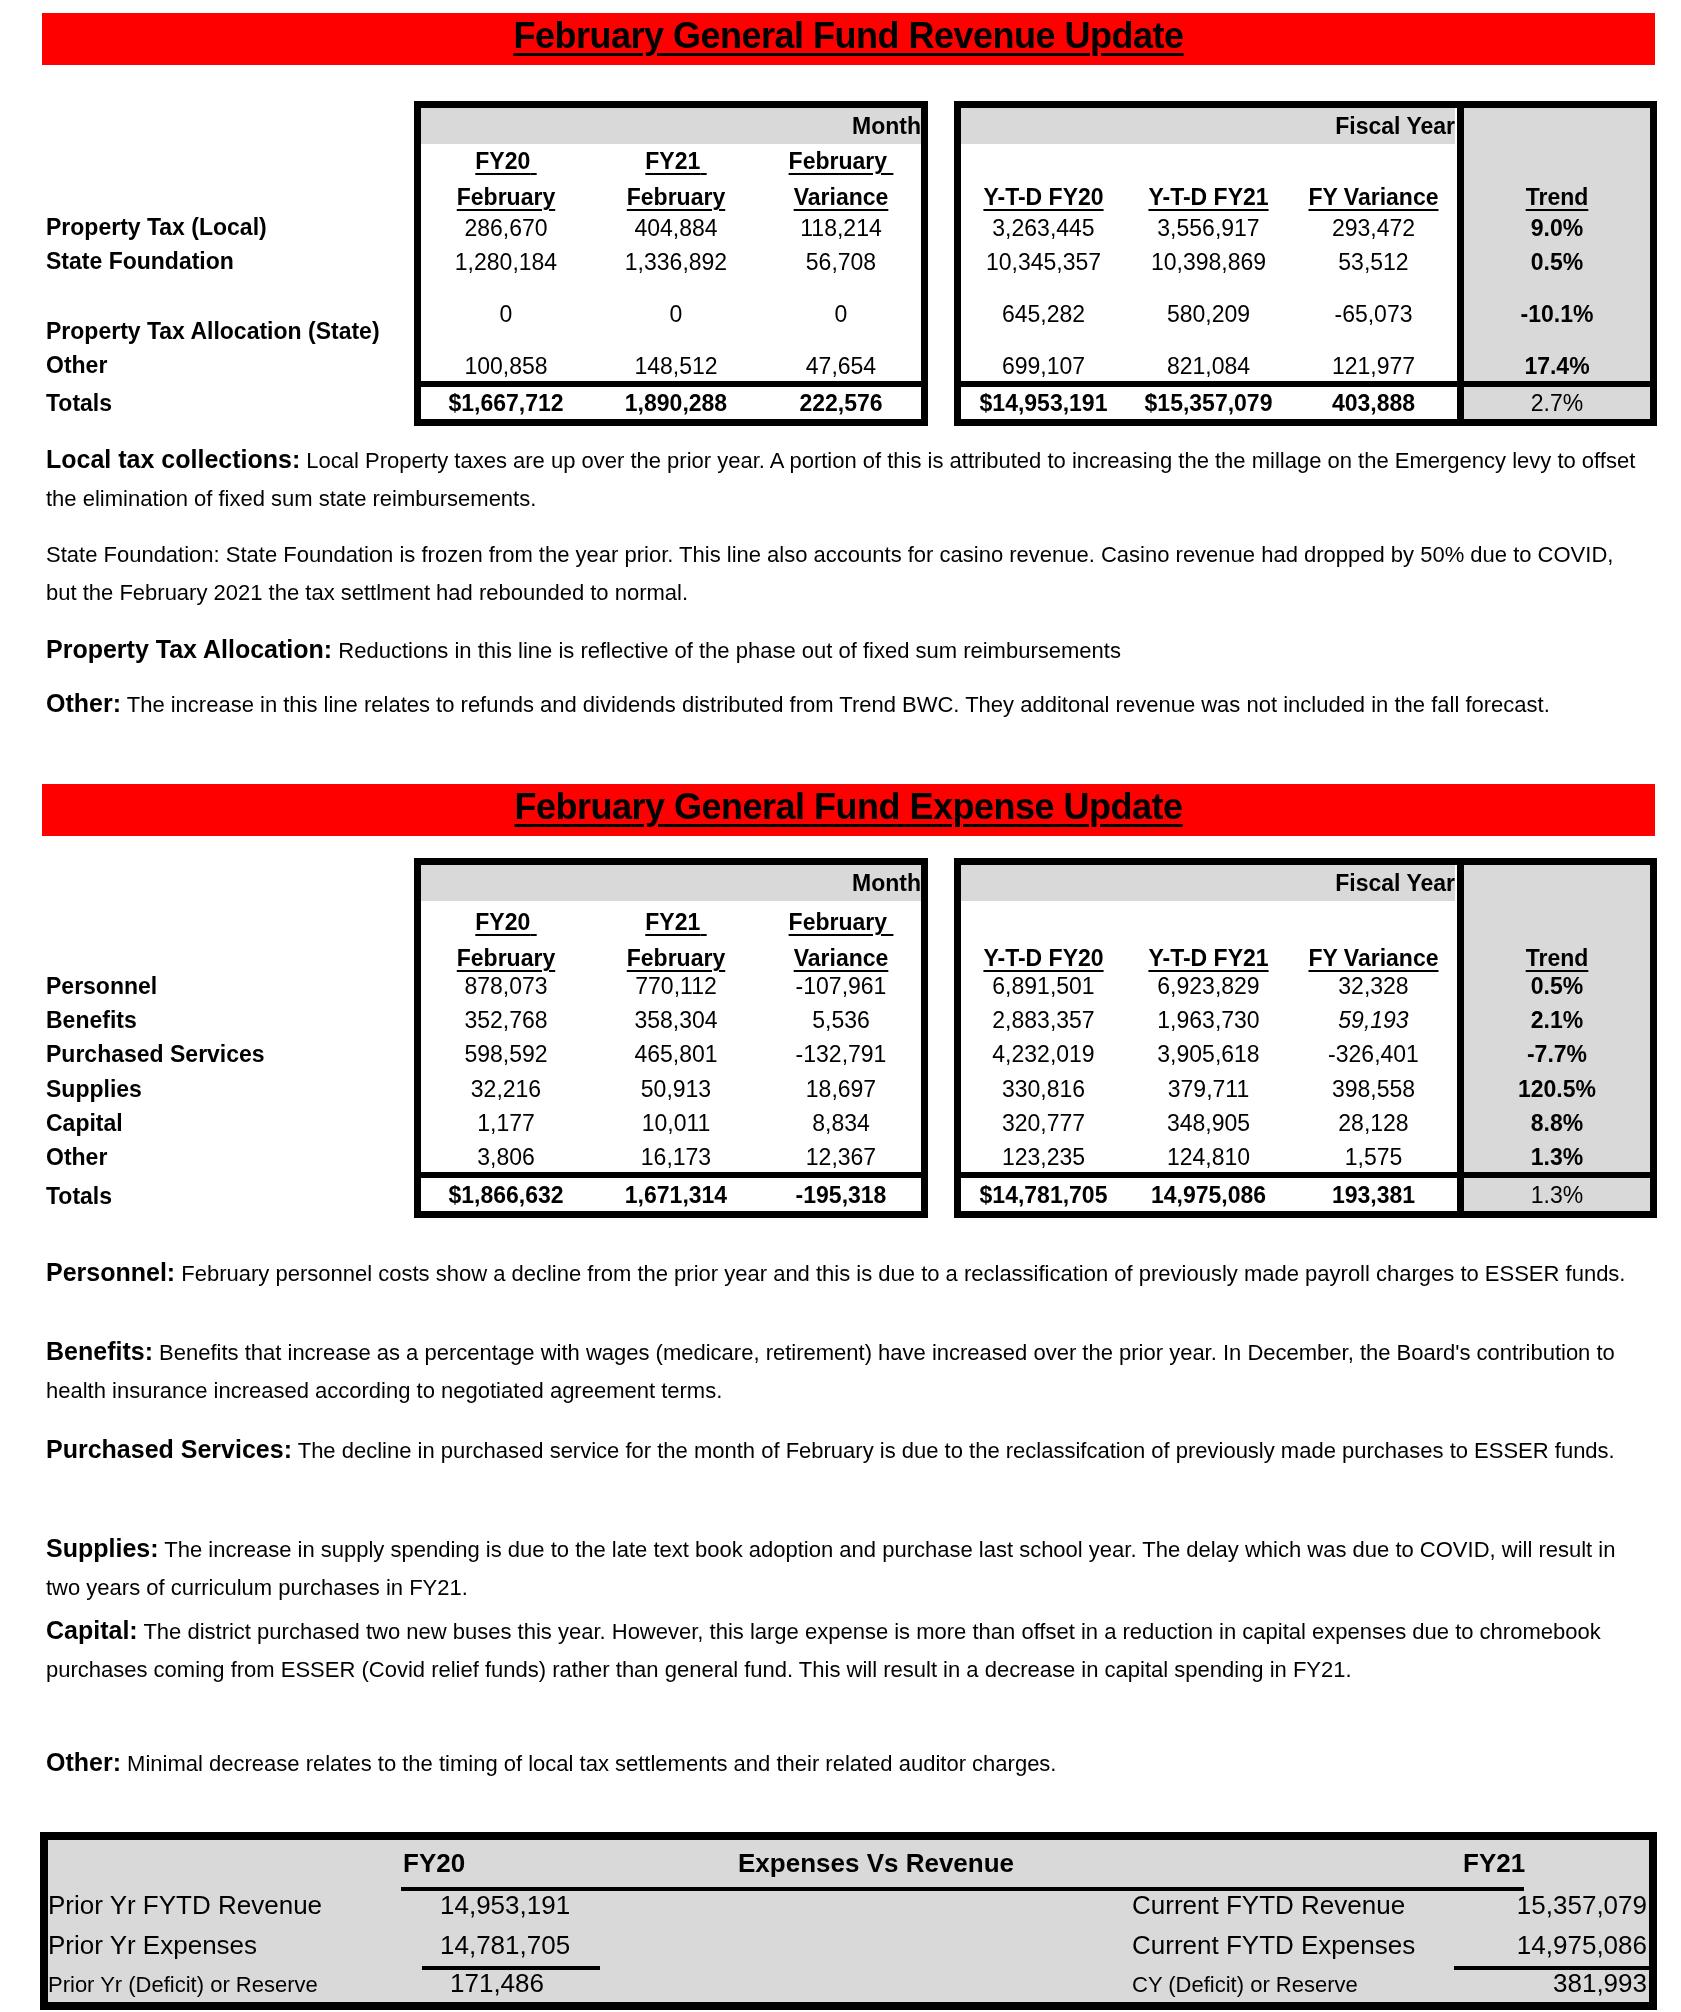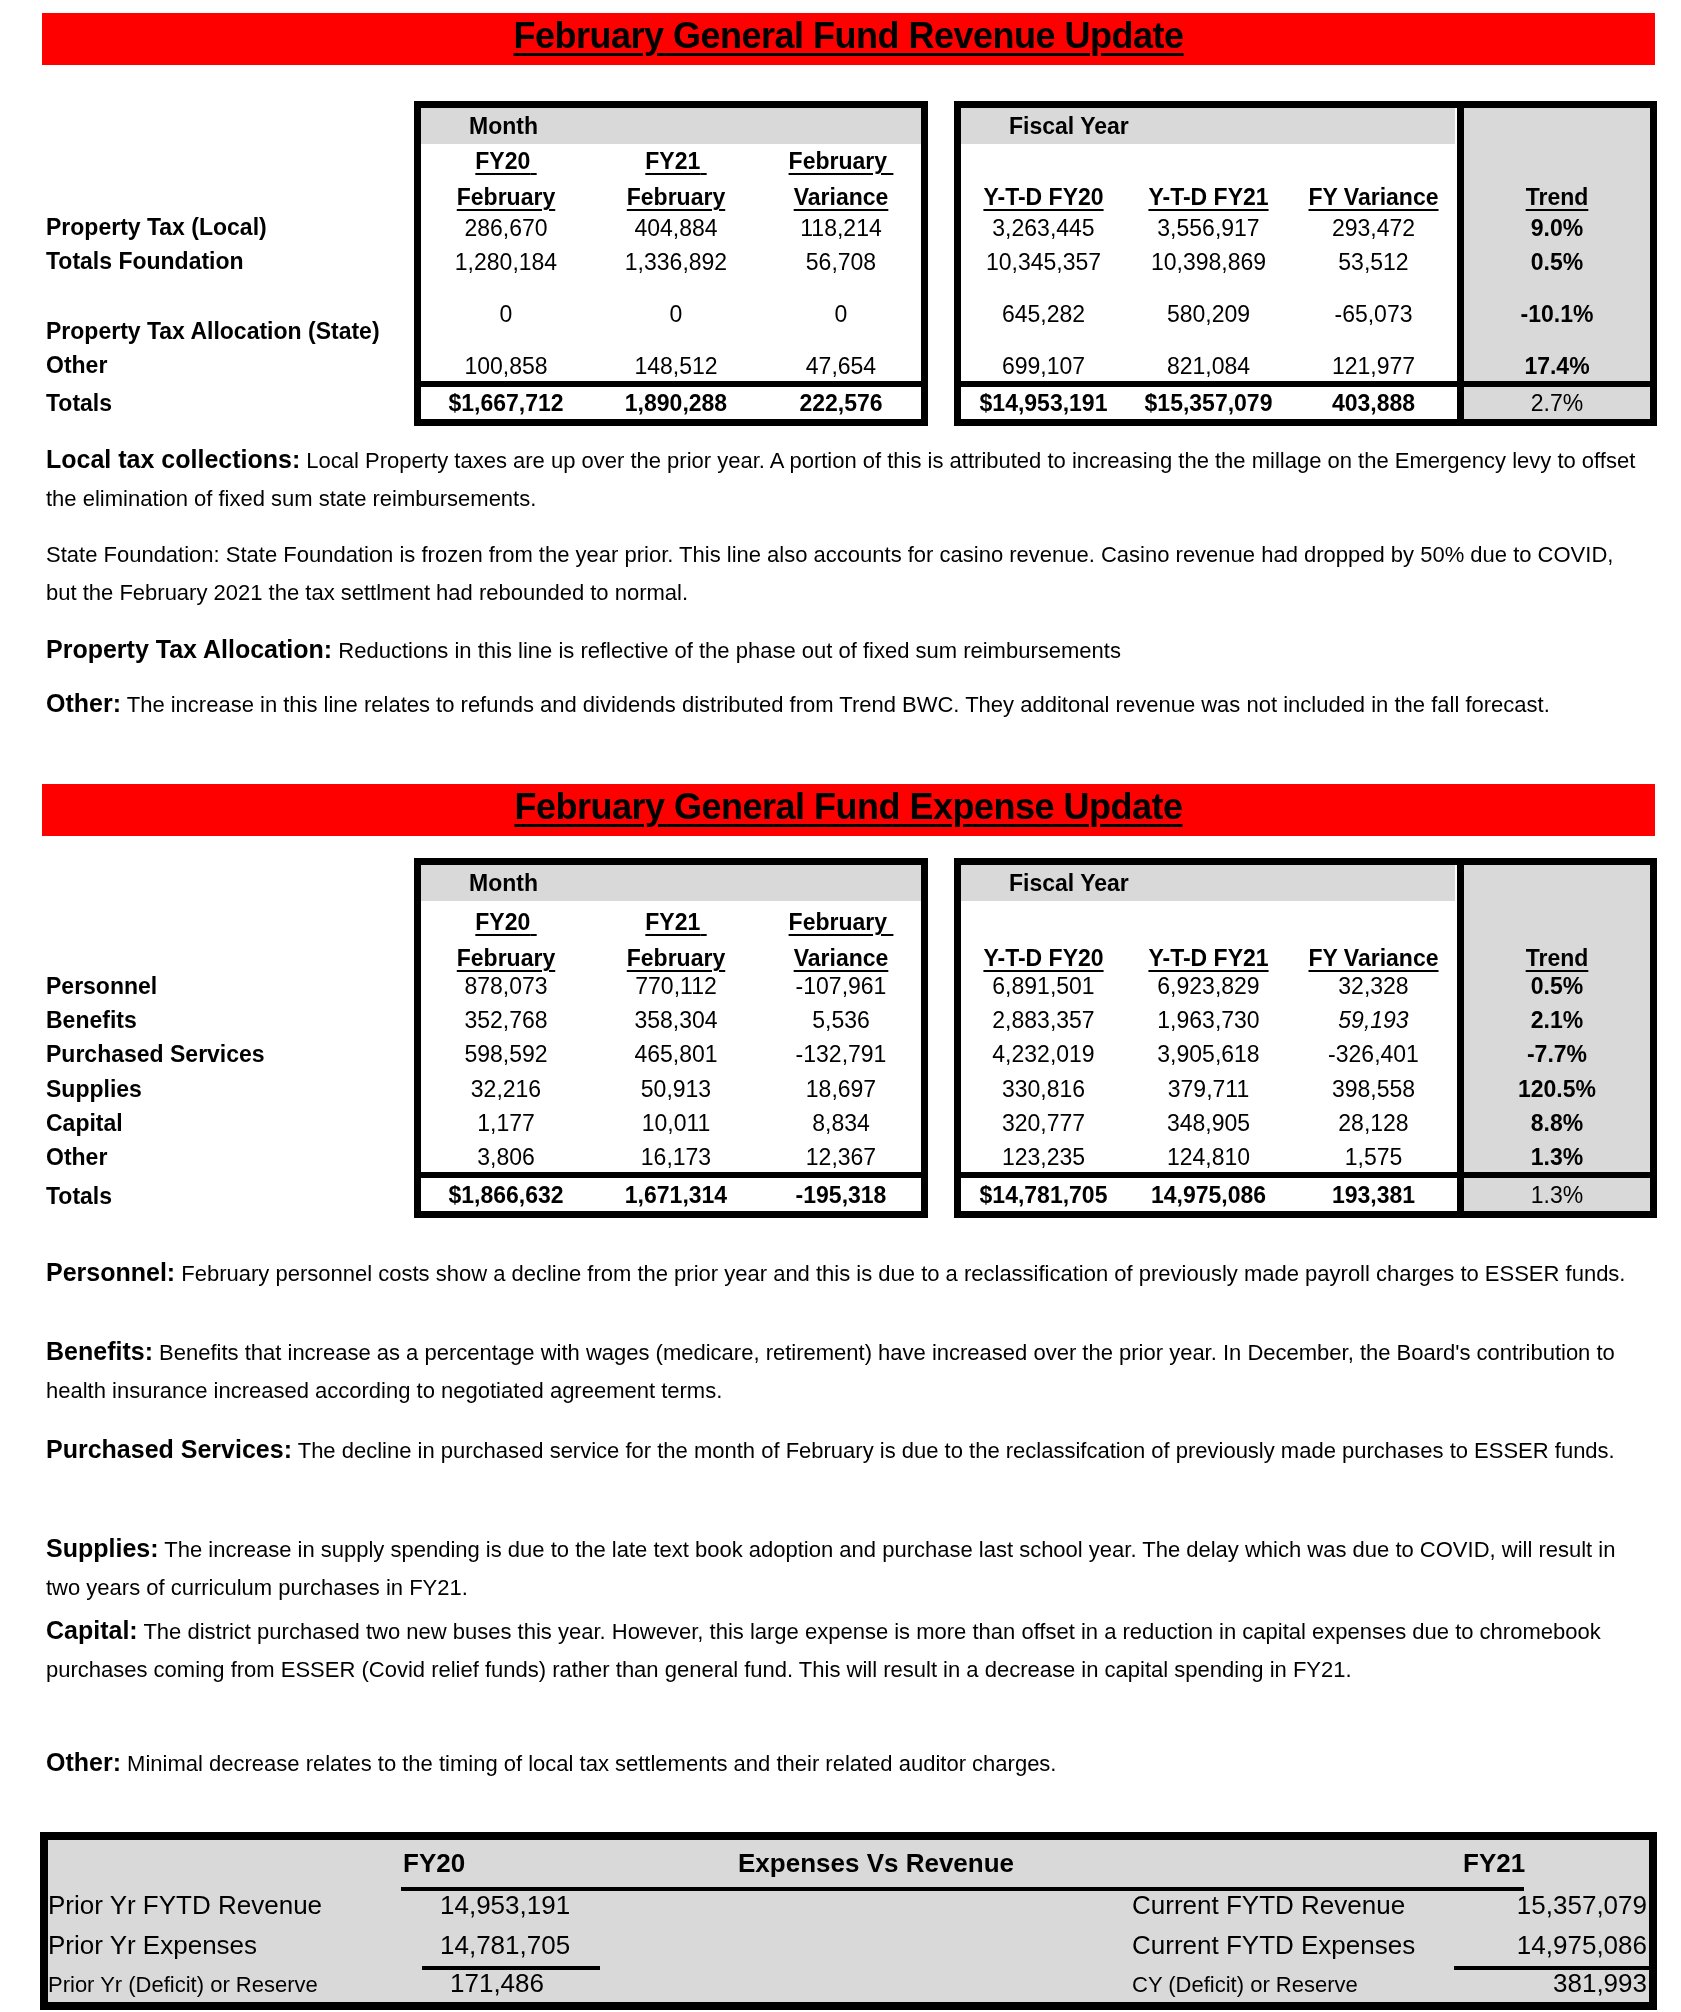--- a/index.html
+++ b/index.html
@@ -3,42 +3,42 @@
 <meta charset="utf-8">
 <style>
   html,body{margin:0;padding:0;background:#fff;}
   body{width:1681px;height:2012px;position:relative;overflow:hidden;font-family:"Liberation Sans",sans-serif;color:#000;}
   .banner{position:absolute;left:42px;width:1613px;height:52px;background:#ff0000;}
   .banner .title{position:absolute;left:0;right:0;top:2px;text-align:center;font-weight:bold;font-size:36px;letter-spacing:-0.5px;}
   .banner .title span{text-decoration:underline;text-decoration-thickness:3px;text-underline-offset:5px;}
   .rowlabels{position:absolute;left:46px;font-weight:bold;font-size:23px;}
   .rowlabels div{position:absolute;white-space:nowrap;}
   .tbox{position:absolute;border:7px solid #000;background:#fff;box-sizing:border-box;}
-  .tbox .hdr{position:absolute;left:0;right:0;top:0;height:36px;background:#d9d9d9;text-align:left;font-weight:bold;font-size:23px;line-height:36px;padding-left:48px;}
+  .tbox .hdr{position:absolute;left:0;right:0;top:0;height:36px;background:#d9d9d9;text-align:right;font-weight:bold;font-size:23px;line-height:36px;padding-left:48px;}
   .tcell{position:absolute;text-align:center;font-size:23px;white-space:nowrap;}
   .u{text-decoration:underline;text-decoration-thickness:2px;text-underline-offset:4px;font-weight:bold;}
   .b{font-weight:bold;}
   .totline{position:absolute;left:0;right:0;height:6px;background:#000;}
   .trend{position:absolute;background:#d9d9d9;}
   .notes{position:absolute;left:46px;width:1600px;font-size:22px;line-height:38px;}
   .notes p{margin:0;position:absolute;left:0;width:1600px;}
   .notes .lbl{font-weight:bold;font-size:25px;}
   .summary{position:absolute;left:40px;top:1832px;width:1617px;height:178px;border:8px solid #000;background:#d9d9d9;box-sizing:border-box;}
   .summary div{position:absolute;white-space:nowrap;font-size:26px;}
 </style>
 </head>
 <body>
 
 <div class="banner" style="top:13px;">
   <div class="title"><span>February General Fund Revenue Update</span></div>
 </div>
 
 <div class="rowlabels" style="top:0;">
   <div style="top:214px;">Property Tax (Local)</div>
-  <div style="top:248px;">Totals Foundation</div>
+  <div style="top:248px;">State Foundation</div>
   <div style="top:318px;">Property Tax Allocation (State)</div>
   <div style="top:352px;">Other</div>
   <div style="top:390px;">Totals</div>
 </div>
 
 <div class="tbox" style="left:414px;top:101px;width:514px;height:325px;">
   <div class="hdr">Month</div>
   <div class="tcell u" style="left:10px;width:150px;top:40px;"><span>FY20</span>&nbsp;</div>
   <div class="tcell u" style="left:10px;width:150px;top:76px;">February</div>
   <div class="tcell u" style="left:180px;width:150px;top:40px;"><span>FY21</span>&nbsp;</div>

